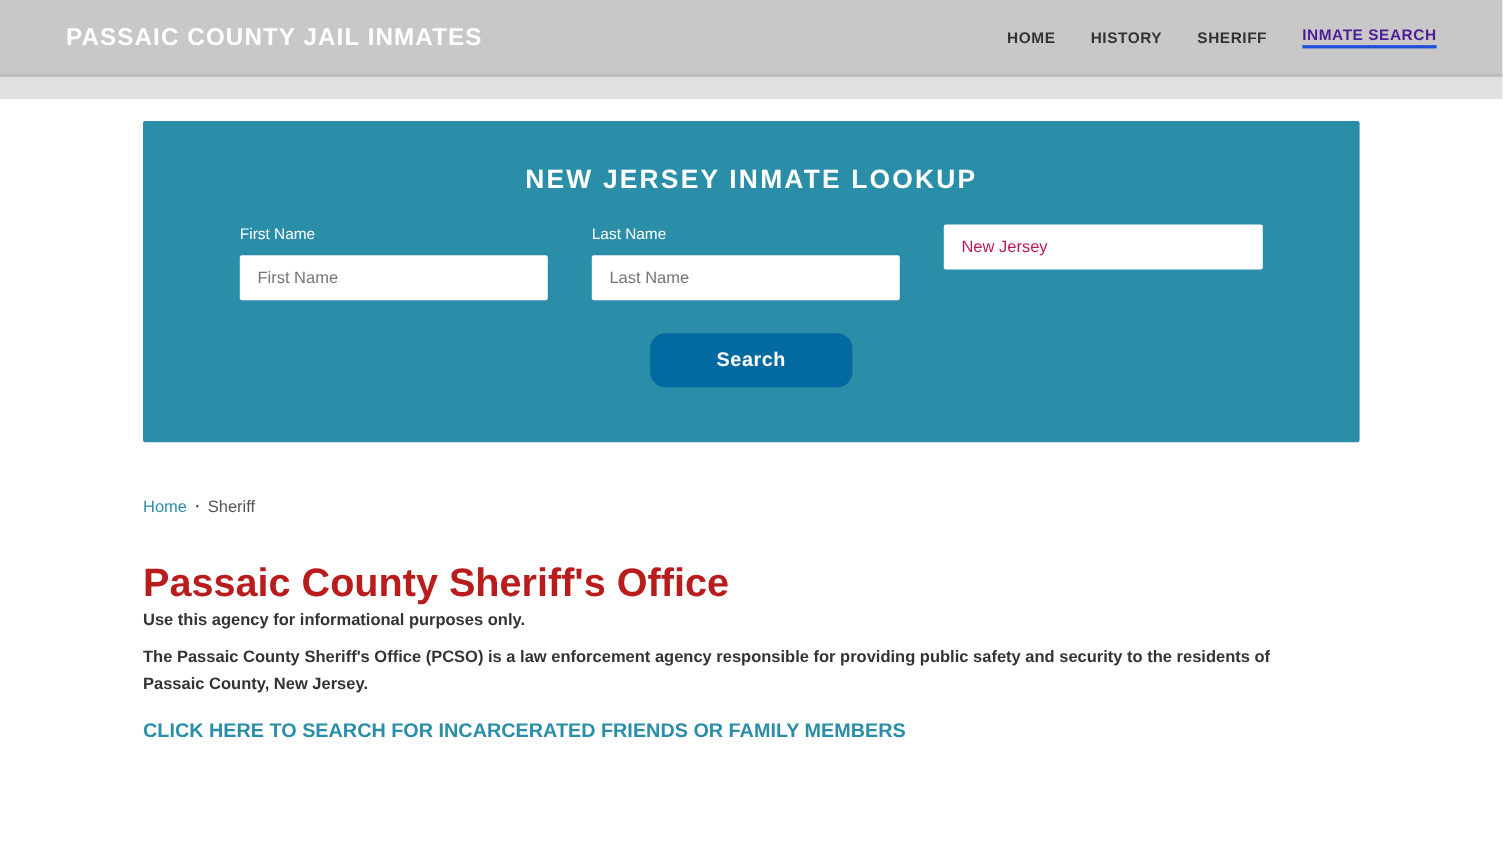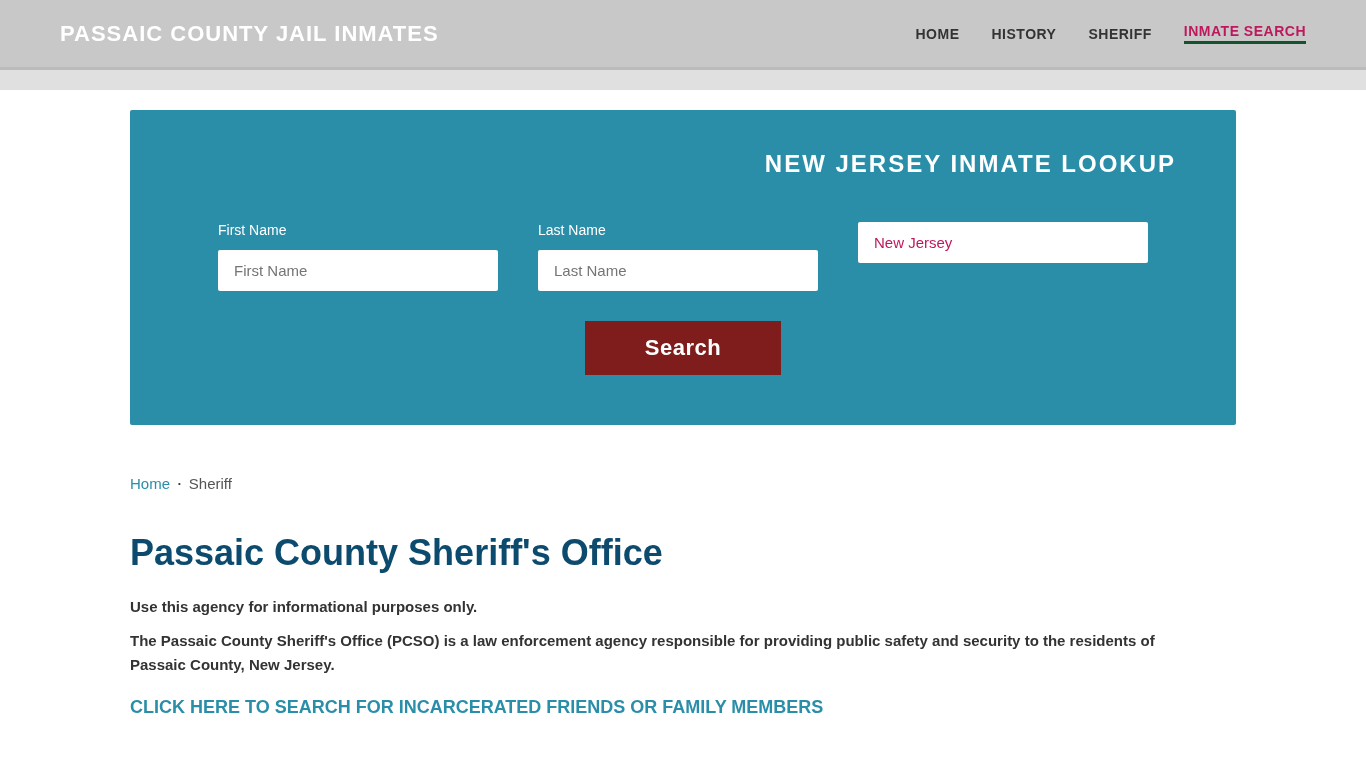--- a/index.html
+++ b/index.html
@@ -30,46 +30,46 @@
     .nav-item {
       font-size: 14px;
       font-weight: 700;
       color: #333;
       text-transform: uppercase;
       letter-spacing: 0.5px;
       cursor: pointer;
       text-decoration: none;
     }
     .nav-item.active {
-      color: #be185d;
-      border-bottom: 3px solid #14532d;
+      color: #4c1d95;
+      border-bottom: 3px solid #1d4ed8;
       padding-bottom: 2px;
     }
 
     
     .sub-header {
       height: 20px;
       background: #e0e0e0;
     }
 
     
     .search-section {
       background: #2a8ea8;
       padding: 40px 60px 50px;
       margin: 20px 130px;
       border-radius: 2px;
     }
     .search-title {
-      text-align: right;
+      text-align: center;
       color: #fff;
       font-size: 24px;
       font-weight: 700;
       letter-spacing: 2px;
       text-transform: uppercase;
-      margin-bottom: 44px;
+      margin-bottom: 26px;
     }
     .search-fields {
       display: flex;
       gap: 40px;
       justify-content: center;
       margin-bottom: 30px;
     }
     .field-group {
       display: flex;
       flex-direction: column;
@@ -94,28 +94,28 @@
     .field-input-state {
       width: 290px;
       color: #be185d;
       font-weight: 500;
     }
     .search-btn-wrapper {
       display: flex;
       justify-content: center;
     }
     .search-btn {
-      background: #7f1d1d;
-      color: #fff;
-      font-size: 22px;
+      background: #0369a1;
+      color: #fff;
+      font-size: 18px;
       font-weight: 600;
       border: none;
       padding: 14px 60px;
       cursor: pointer;
-      border-radius: 0;
+      border-radius: 14px;
       letter-spacing: 0.5px;
     }
 
     
     .content {
       padding: 30px 130px 40px;
     }
     .breadcrumb {
       display: flex;
       align-items: center;
@@ -133,22 +133,22 @@
       font-size: 8px;
     }
     .breadcrumb-current {
       color: #555;
       font-size: 15px;
     }
 
     .page-title {
       font-size: 36px;
       font-weight: 700;
-      color: #0c4a6e;
-      margin-bottom: 24px;
+      color: #b91c1c;
+      margin-bottom: 4px;
     }
     .subtitle {
       font-size: 15px;
       font-weight: 700;
       color: #333;
       margin-bottom: 14px;
     }
     .description {
       font-size: 15px;
       font-weight: 700;

